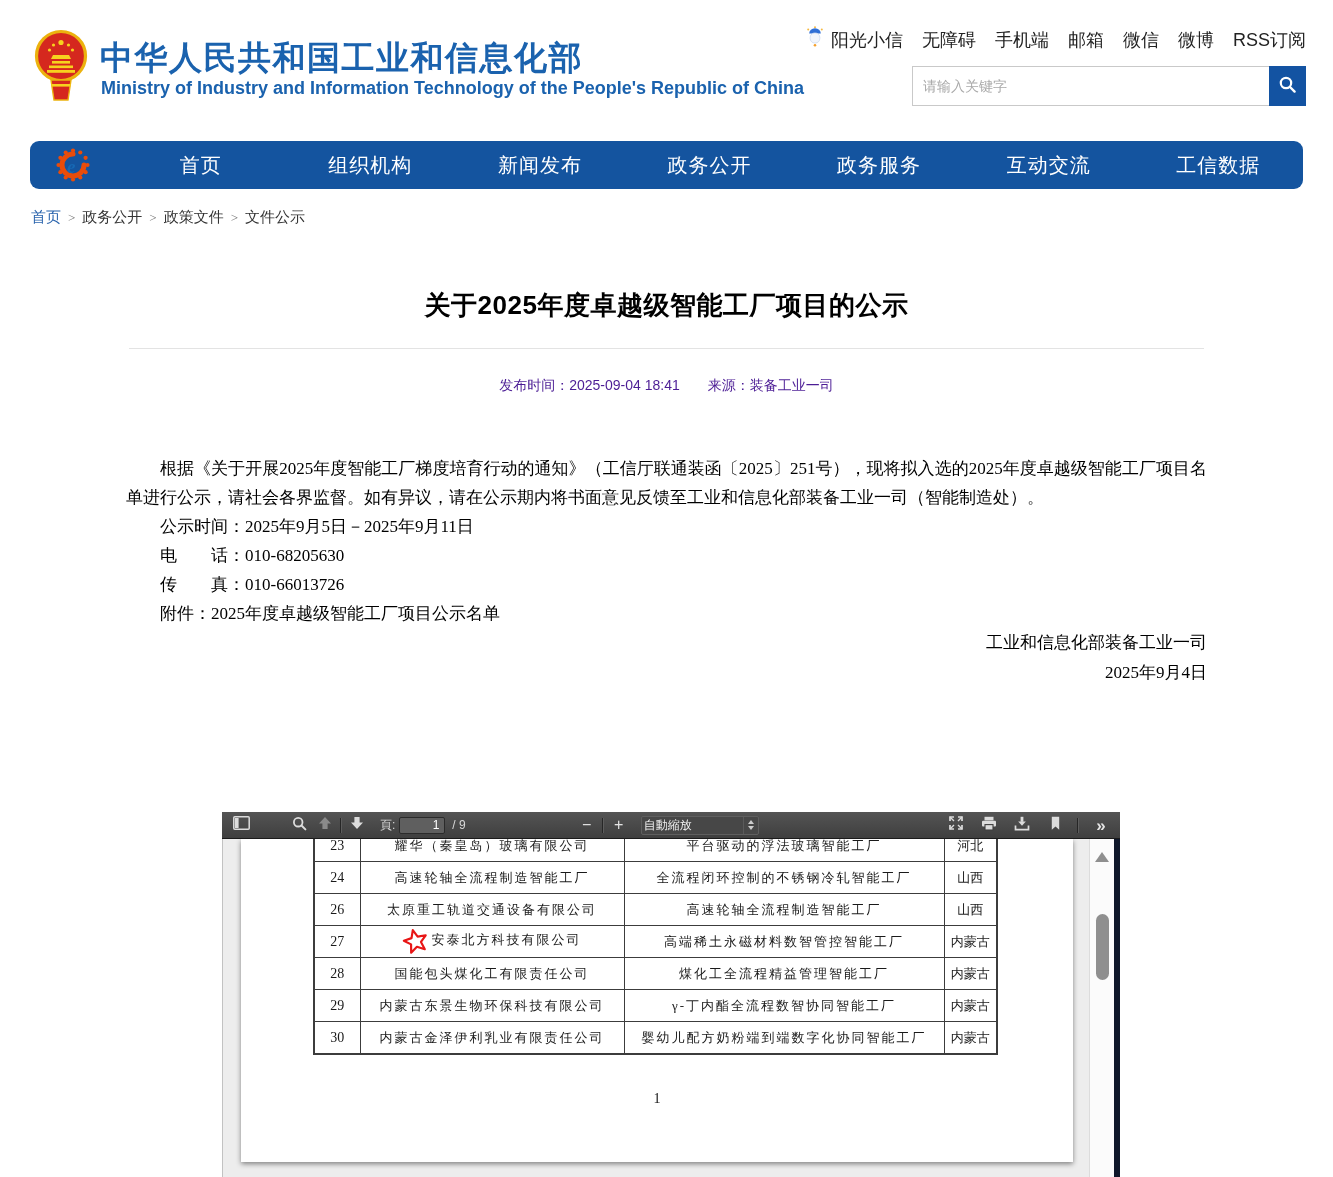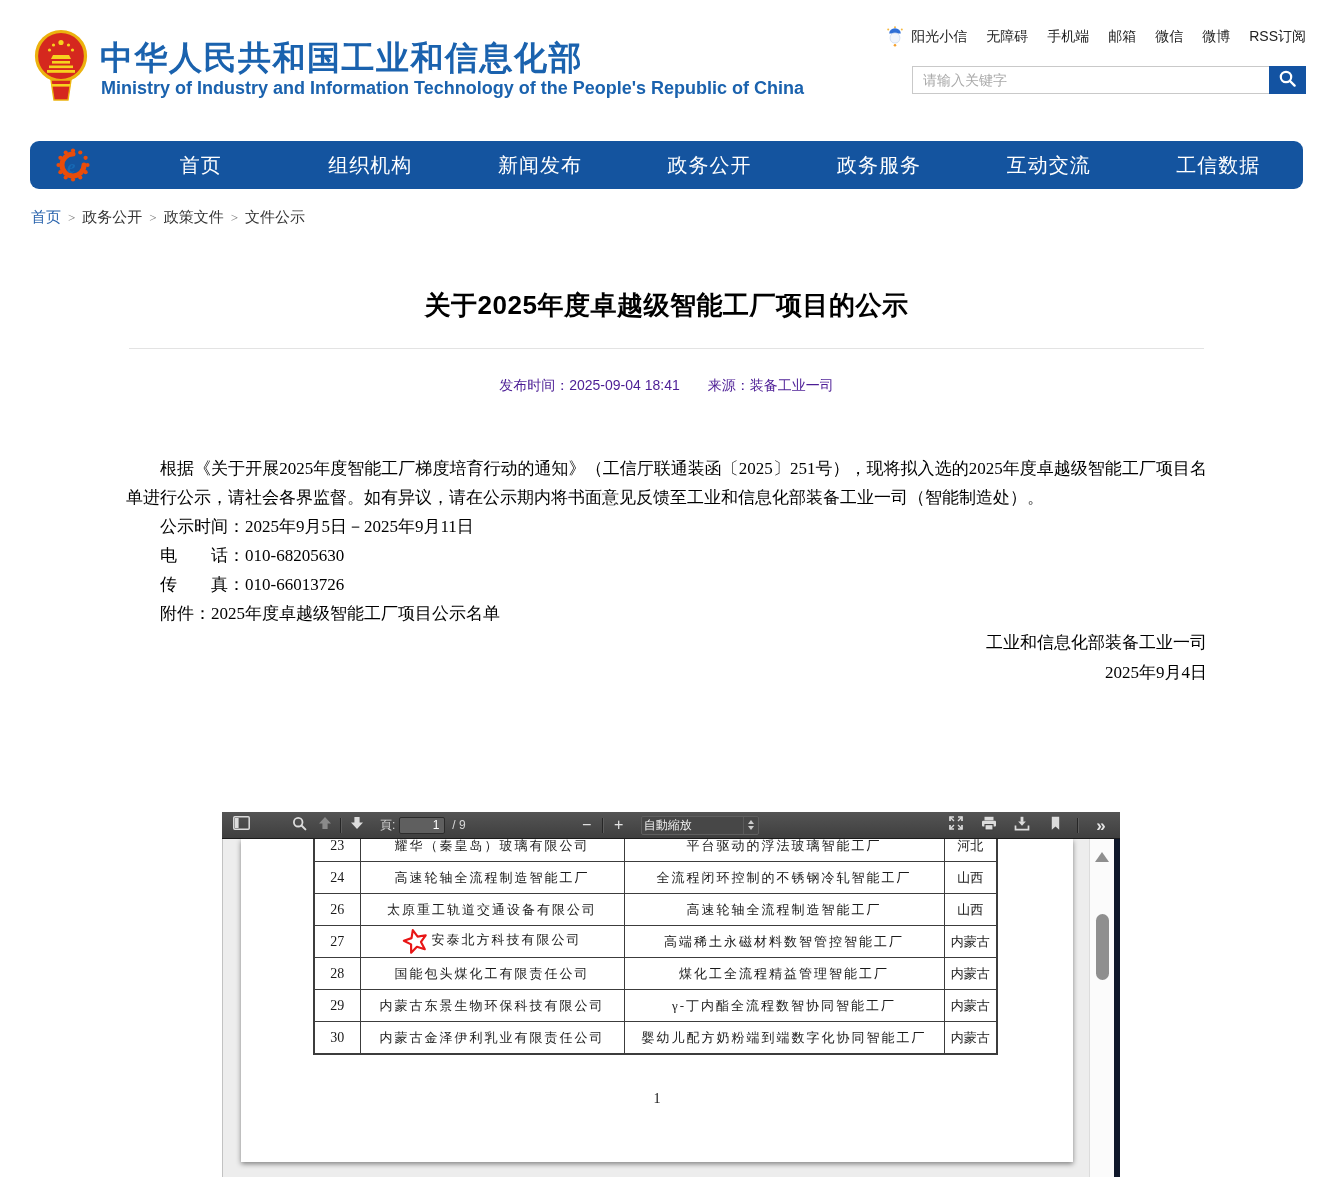--- a/index.html
+++ b/index.html
@@ -4,25 +4,25 @@
 <style>
   html,body{margin:0;padding:0}
   body{width:1333px;height:1177px;overflow:hidden;background:#fff;position:relative;
        font-family:"Liberation Sans",sans-serif;-webkit-font-smoothing:antialiased}
 
   
   .emblem{position:absolute;left:34px;top:29px}
   .site-title{position:absolute;left:100px;top:36px;color:#1a62ae;font-weight:bold;
       font-size:33px;letter-spacing:1.5px;white-space:nowrap}
   .site-sub{position:absolute;left:101px;top:78px;color:#1a62ae;font-size:18px;font-weight:bold;white-space:nowrap}
-  .toplinks{position:absolute;top:28px;right:27px;display:flex;align-items:flex-start;gap:19px;
-      font-size:14px;color:#222}
+  .toplinks{position:absolute;top:28px;right:27px;display:flex;align-items:center;gap:19px;
+      font-size:18px;color:#222}
   .toplinks .lnk{cursor:pointer;white-space:nowrap}
   .mascot{margin-right:-12px;margin-top:-3px}
-  .searchbar{position:absolute;top:66px;right:27px;width:394px;height:28px;display:flex}
+  .searchbar{position:absolute;top:66px;right:27px;width:394px;height:40px;display:flex}
   .searchbar input{flex:1;border:1px solid #c9c9c9;border-right:none;padding:0 10px;font-size:14px;
       color:#333;outline:none;min-width:0}
   .searchbar input::placeholder{color:#a9a9a9}
   .search-btn{width:37px;background:#1353a2;border:none;display:flex;align-items:center;justify-content:center;cursor:pointer}
 
   
   .nav{position:absolute;top:141px;left:30px;width:1273px;height:48px;background:#14549f;border-radius:9px;
        display:flex;align-items:center;color:#fff}
   .nav-logo{width:86px;display:flex;justify-content:center;align-items:center}
   .nav-item{flex:1;text-align:center;font-size:20px;cursor:pointer;letter-spacing:1px}

